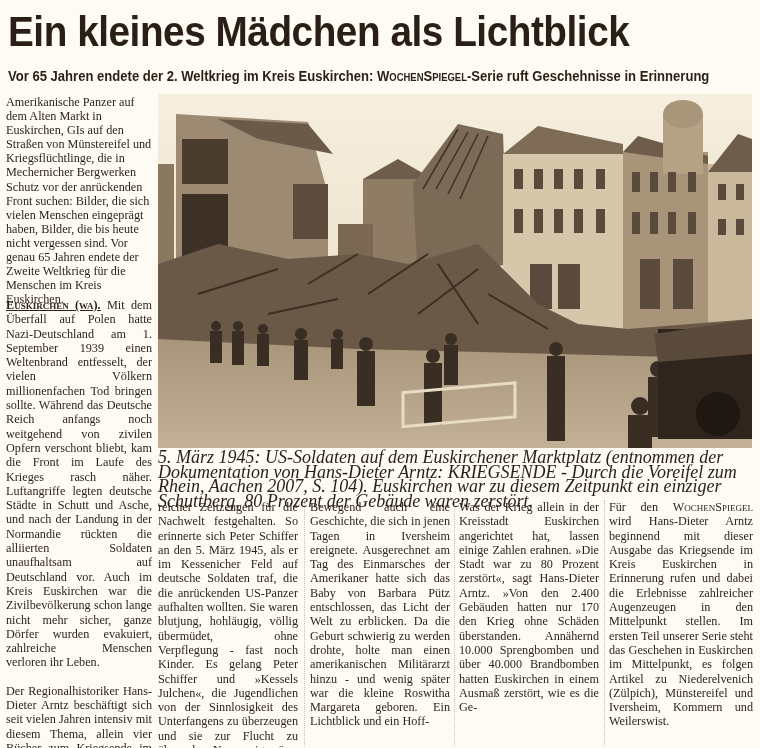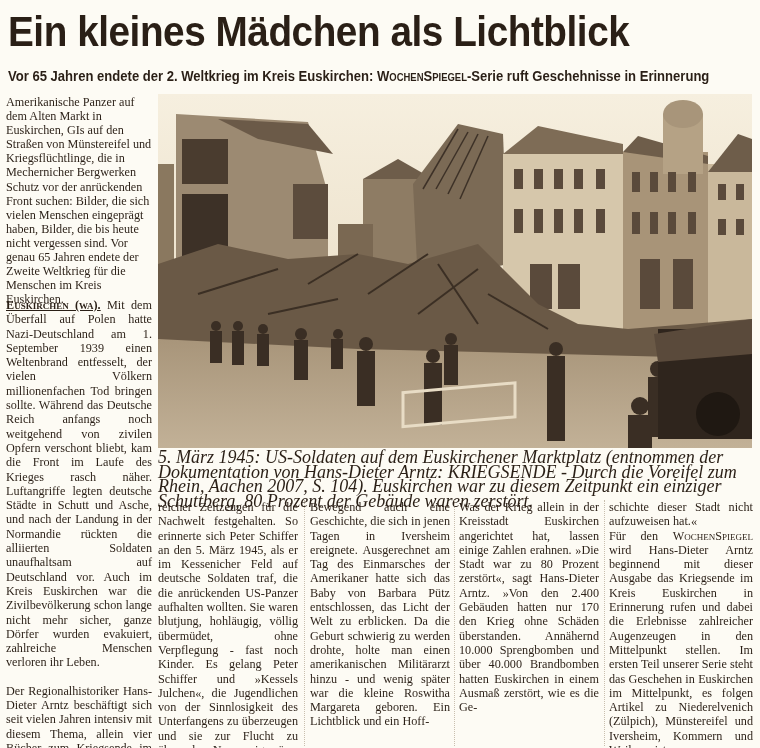--- a/index.html
+++ b/index.html
@@ -204,15 +204,14 @@
 
 <div class="col col-3">
   <p>Bewegend auch eine Geschichte, die sich in jenen Tagen in Iversheim ereignete. Ausgerechnet am Tag des Einmarsches der Amerikaner hatte sich das Baby von Barbara Pütz entschlossen, das Licht der Welt zu erblicken. Da die Geburt schwierig zu werden drohte, holte man einen amerikanischen Militärarzt hinzu - und wenig später war die kleine Roswitha Margareta geboren. Ein Lichtblick und ein Hoff-</p>
 </div>
 
 <div class="col col-4">
   <p>Was der Krieg allein in der Kreisstadt Euskirchen angerichtet hat, lassen einige Zahlen erahnen. »Die Stadt war zu 80 Prozent zerstört«, sagt Hans-Dieter Arntz. »Von den 2.400 Gebäuden hatten nur 170 den Krieg ohne Schäden überstanden. Annähernd 10.000 Sprengbomben und über 40.000 Brandbomben hatten Euskirchen in einem Ausmaß zerstört, wie es die Ge-</p>
 </div>
 
 <div class="col col-5">
-  <p>schichte dieser Stadt nicht aufzuweisen hat.«</p>
   <p><span>Für den </span><span class="sc">WochenSpiegel</span><span> wird Hans-Dieter Arntz beginnend mit dieser Ausgabe das Kriegsende im Kreis Euskirchen in Erinnerung rufen und dabei die Erlebnisse zahlreicher Augenzeugen in den Mittelpunkt stellen. Im ersten Teil unserer Serie steht das Geschehen in Euskirchen im Mittelpunkt, es folgen Artikel zu Niederelvenich (Zülpich), Münstereifel und Iversheim, Kommern und Weilerswist.</span></p>
 </div>
 
 </body></html>

